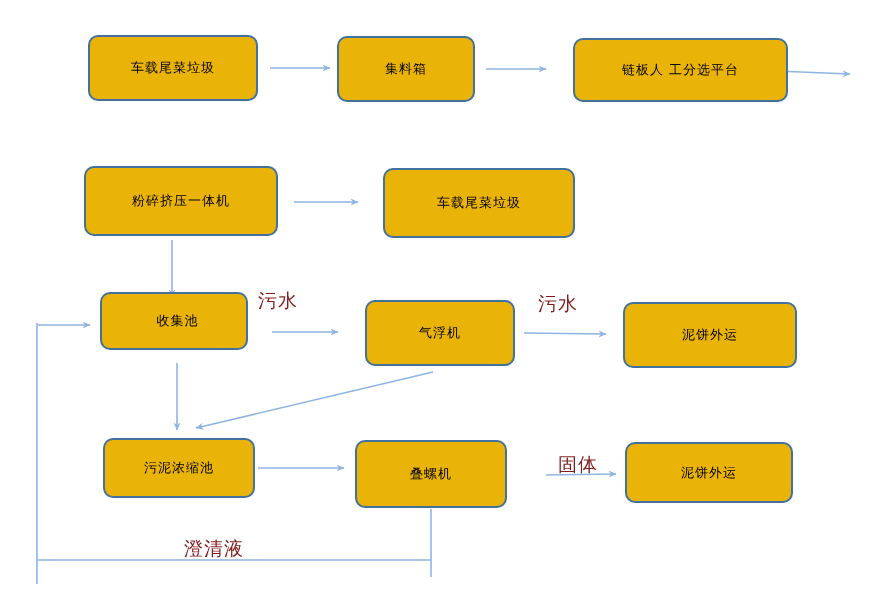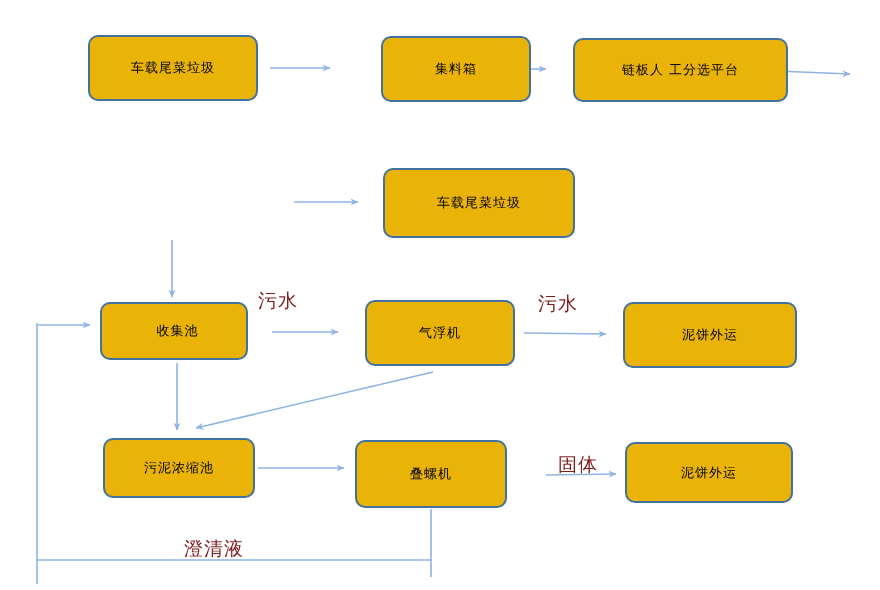--- a/index.html
+++ b/index.html
@@ -57,28 +57,29 @@
       <path d="M546,475 L616,474" marker-end="url(#arrow)"></path>
       <path d="M431,509 L431,577"></path>
       <path d="M431,560 L37,560"></path>
       <path d="M37,584 L37,323"></path>
       <path d="M38,325 L90,325" marker-end="url(#arrow)"></path>
     </g>
   </svg>
 
   <div class="node" style="left:88px;top:35px;width:170px;height:66px;">车载尾菜垃圾</div>
 
-  <div class="node" style="left:337px;top:36px;width:150px;height:66px;margin-left:44px;">集料箱</div>
+  <div class="node" style="left:337px;top:36px;width:138px;height:66px;">集料箱</div>
 
   <div class="node" style="left:553px;top:38px;width:215px;height:64px;margin-left:20px;">链板人 工分选平台</div>
 
+  <div class="node" style="left:84px;top:166px;width:194px;height:70px;">粉碎挤压一体机</div>
 
   <div class="node" style="left:383px;top:168px;width:192px;height:70px;">车载尾菜垃圾</div>
 
-  <div class="node" style="left:100px;top:302px;width:148px;height:58px;padding-left:7px;">收集池</div>
+  <div class="node" style="left:100px;top:292px;width:148px;height:58px;padding-left:7px;">收集池</div>
 
   <div class="node" style="left:365px;top:300px;width:150px;height:66px;">气浮机</div>
 
   <div class="node" style="left:623px;top:302px;width:174px;height:66px;">泥饼外运</div>
 
   <div class="node" style="left:103px;top:438px;width:152px;height:60px;">污泥浓缩池</div>
 
   <div class="node" style="left:355px;top:440px;width:152px;height:68px;">叠螺机</div>
 
   <div class="node" style="left:625px;top:442px;width:168px;height:61px;">泥饼外运</div>

